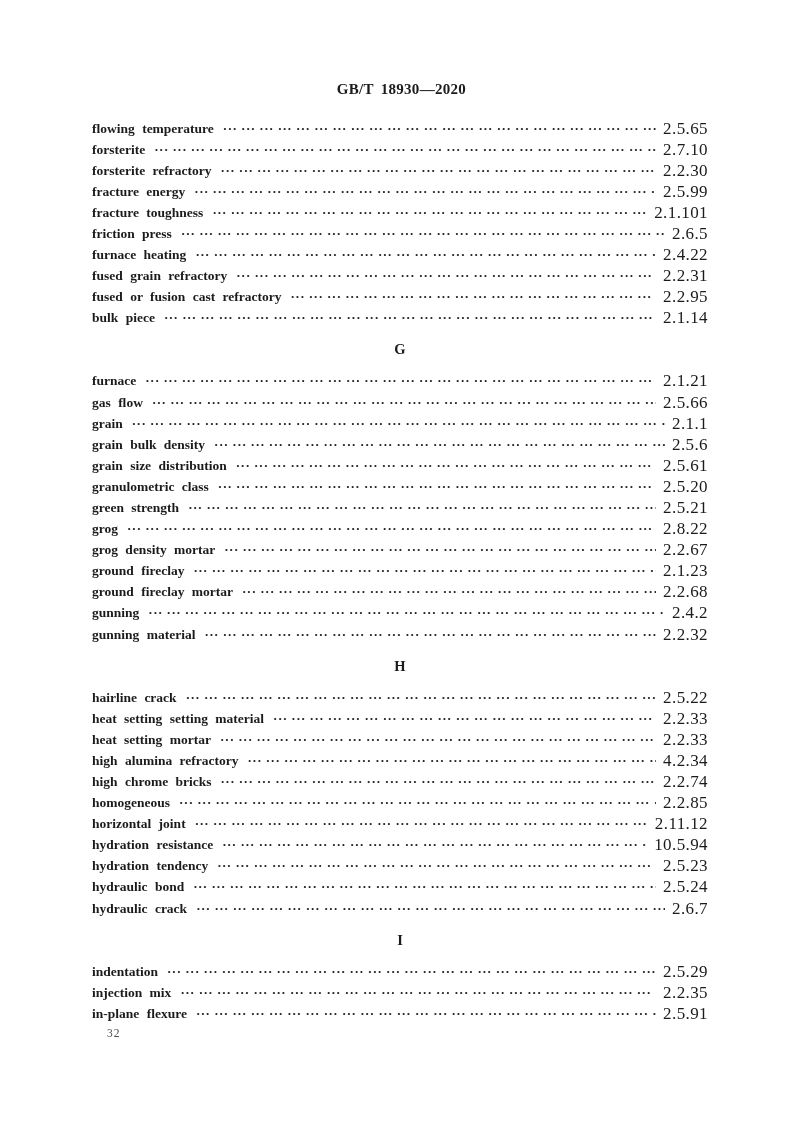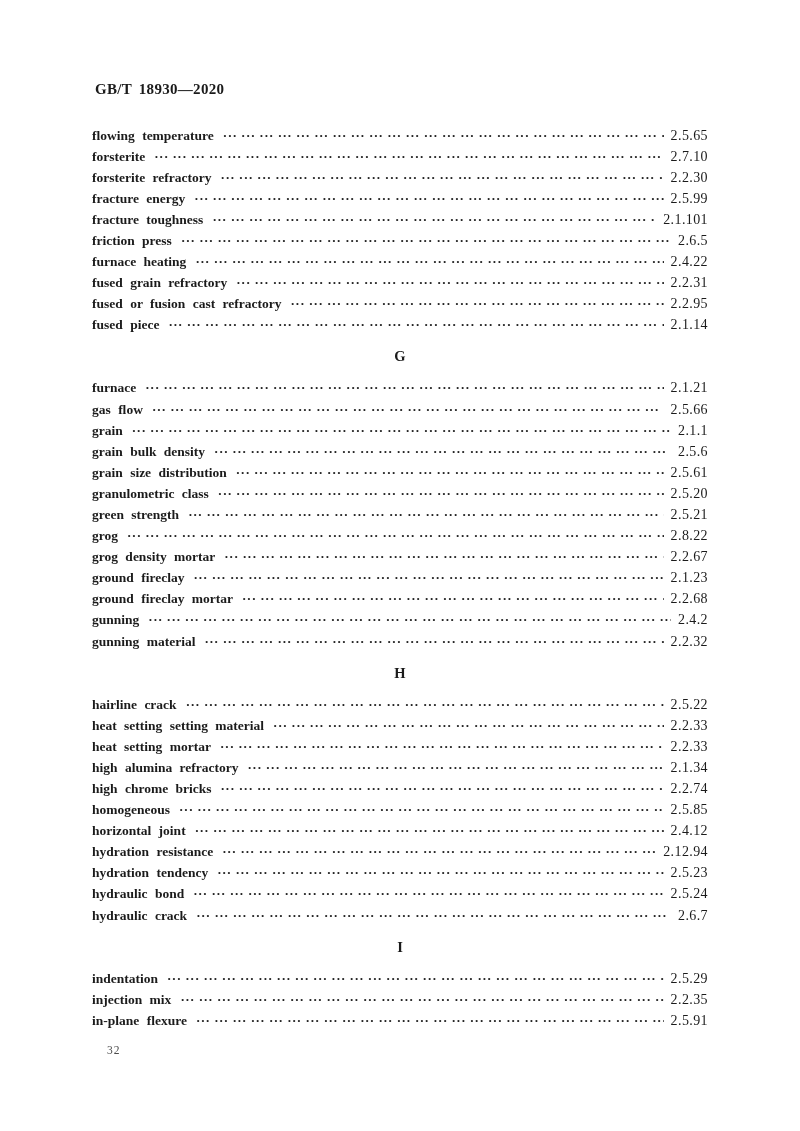--- a/index.html
+++ b/index.html
@@ -22,23 +22,24 @@
     padding: 80px 92px 0 92px;
   }
   .header {
     font-size: 15px;
     font-weight: bold;
     letter-spacing: 0.3px;
     word-spacing: 3px;
     height: 18px;
     line-height: 18px;
     margin-left: 3px;
+    text-align: center;
   }
   .index {
-    margin-top: 27px;
+    margin-top: 20px;
   }
   .row {
     display: flex;
     align-items: center;
     height: 21.1px;
     font-size: 13.5px;
   }
   .term {
     font-weight: bold;
     word-spacing: 4px;
@@ -50,34 +51,34 @@
     overflow: hidden;
     white-space: nowrap;
     margin: 0 7px 0 9px;
     font-size: 13px;
     font-weight: bold;
     letter-spacing: 0.5px;
     color: #222;
   }
   .ref {
     flex: 0 0 auto;
-    font-size: 14px;
+    font-size: 17px;
     letter-spacing: 0.4px;
     white-space: nowrap;
   }
   .section-letter {
     height: 21.1px;
     line-height: 21.1px;
     margin: 10.45px 0;
     text-align: center;
     font-size: 14.5px;
     font-weight: bold;
   }
   .footer {
-    margin-top: 13px;
+    margin-top: 3px;
     padding-left: 15px;
     font-size: 11.5px;
     color: #4a4a4a;
     letter-spacing: 1px;
   }
 </style>
 </head>
 <body>
 
 <div class="page">
@@ -123,21 +124,21 @@
         <span class="term">fused grain refractory</span>
         <span class="leader">··· ··· ··· ··· ··· ··· ··· ··· ··· ··· ··· ··· ··· ··· ··· ··· ··· ··· ··· ··· ··· ··· ··· ··· ··· ··· ··· ··· ··· ··· ··· ··· ··· ··· ··· ··· ··· ··· ··· ··· ··· ··· ··· ··· ··· ··· ··· ··· ··· ··· ··· ··· ··· ··· ··· ··· ··· ··· ··· ··· </span>
         <span class="ref">2.2.31</span>
       </div>
       <div class="row">
         <span class="term">fused or fusion cast refractory</span>
         <span class="leader">··· ··· ··· ··· ··· ··· ··· ··· ··· ··· ··· ··· ··· ··· ··· ··· ··· ··· ··· ··· ··· ··· ··· ··· ··· ··· ··· ··· ··· ··· ··· ··· ··· ··· ··· ··· ··· ··· ··· ··· ··· ··· ··· ··· ··· ··· ··· ··· ··· ··· ··· ··· ··· ··· ··· ··· ··· ··· ··· ··· </span>
         <span class="ref">2.2.95</span>
       </div>
       <div class="row">
-        <span class="term">fused piece</span>
+        <span class="term">bulk piece</span>
         <span class="leader">··· ··· ··· ··· ··· ··· ··· ··· ··· ··· ··· ··· ··· ··· ··· ··· ··· ··· ··· ··· ··· ··· ··· ··· ··· ··· ··· ··· ··· ··· ··· ··· ··· ··· ··· ··· ··· ··· ··· ··· ··· ··· ··· ··· ··· ··· ··· ··· ··· ··· ··· ··· ··· ··· ··· ··· ··· ··· ··· ··· </span>
         <span class="ref">2.1.14</span>
       </div>
       <div class="section-letter">G</div>
       <div class="row">
         <span class="term">furnace</span>
         <span class="leader">··· ··· ··· ··· ··· ··· ··· ··· ··· ··· ··· ··· ··· ··· ··· ··· ··· ··· ··· ··· ··· ··· ··· ··· ··· ··· ··· ··· ··· ··· ··· ··· ··· ··· ··· ··· ··· ··· ··· ··· ··· ··· ··· ··· ··· ··· ··· ··· ··· ··· ··· ··· ··· ··· ··· ··· ··· ··· ··· ··· </span>
         <span class="ref">2.1.21</span>
       </div>
       <div class="row">
@@ -212,41 +213,41 @@
         <span class="ref">2.2.33</span>
       </div>
       <div class="row">
         <span class="term">heat setting mortar</span>
         <span class="leader">··· ··· ··· ··· ··· ··· ··· ··· ··· ··· ··· ··· ··· ··· ··· ··· ··· ··· ··· ··· ··· ··· ··· ··· ··· ··· ··· ··· ··· ··· ··· ··· ··· ··· ··· ··· ··· ··· ··· ··· ··· ··· ··· ··· ··· ··· ··· ··· ··· ··· ··· ··· ··· ··· ··· ··· ··· ··· ··· ··· </span>
         <span class="ref">2.2.33</span>
       </div>
       <div class="row">
         <span class="term">high alumina refractory</span>
         <span class="leader">··· ··· ··· ··· ··· ··· ··· ··· ··· ··· ··· ··· ··· ··· ··· ··· ··· ··· ··· ··· ··· ··· ··· ··· ··· ··· ··· ··· ··· ··· ··· ··· ··· ··· ··· ··· ··· ··· ··· ··· ··· ··· ··· ··· ··· ··· ··· ··· ··· ··· ··· ··· ··· ··· ··· ··· ··· ··· ··· ··· </span>
-        <span class="ref">2.1.34</span>
+        <span class="ref">4.2.34</span>
       </div>
       <div class="row">
         <span class="term">high chrome bricks</span>
         <span class="leader">··· ··· ··· ··· ··· ··· ··· ··· ··· ··· ··· ··· ··· ··· ··· ··· ··· ··· ··· ··· ··· ··· ··· ··· ··· ··· ··· ··· ··· ··· ··· ··· ··· ··· ··· ··· ··· ··· ··· ··· ··· ··· ··· ··· ··· ··· ··· ··· ··· ··· ··· ··· ··· ··· ··· ··· ··· ··· ··· ··· </span>
         <span class="ref">2.2.74</span>
       </div>
       <div class="row">
         <span class="term">homogeneous</span>
         <span class="leader">··· ··· ··· ··· ··· ··· ··· ··· ··· ··· ··· ··· ··· ··· ··· ··· ··· ··· ··· ··· ··· ··· ··· ··· ··· ··· ··· ··· ··· ··· ··· ··· ··· ··· ··· ··· ··· ··· ··· ··· ··· ··· ··· ··· ··· ··· ··· ··· ··· ··· ··· ··· ··· ··· ··· ··· ··· ··· ··· ··· </span>
-        <span class="ref">2.5.85</span>
+        <span class="ref">2.2.85</span>
       </div>
       <div class="row">
         <span class="term">horizontal joint</span>
         <span class="leader">··· ··· ··· ··· ··· ··· ··· ··· ··· ··· ··· ··· ··· ··· ··· ··· ··· ··· ··· ··· ··· ··· ··· ··· ··· ··· ··· ··· ··· ··· ··· ··· ··· ··· ··· ··· ··· ··· ··· ··· ··· ··· ··· ··· ··· ··· ··· ··· ··· ··· ··· ··· ··· ··· ··· ··· ··· ··· ··· ··· </span>
-        <span class="ref">2.4.12</span>
+        <span class="ref">2.11.12</span>
       </div>
       <div class="row">
         <span class="term">hydration resistance</span>
         <span class="leader">··· ··· ··· ··· ··· ··· ··· ··· ··· ··· ··· ··· ··· ··· ··· ··· ··· ··· ··· ··· ··· ··· ··· ··· ··· ··· ··· ··· ··· ··· ··· ··· ··· ··· ··· ··· ··· ··· ··· ··· ··· ··· ··· ··· ··· ··· ··· ··· ··· ··· ··· ··· ··· ··· ··· ··· ··· ··· ··· ··· </span>
-        <span class="ref">2.12.94</span>
+        <span class="ref">10.5.94</span>
       </div>
       <div class="row">
         <span class="term">hydration tendency</span>
         <span class="leader">··· ··· ··· ··· ··· ··· ··· ··· ··· ··· ··· ··· ··· ··· ··· ··· ··· ··· ··· ··· ··· ··· ··· ··· ··· ··· ··· ··· ··· ··· ··· ··· ··· ··· ··· ··· ··· ··· ··· ··· ··· ··· ··· ··· ··· ··· ··· ··· ··· ··· ··· ··· ··· ··· ··· ··· ··· ··· ··· ··· </span>
         <span class="ref">2.5.23</span>
       </div>
       <div class="row">
         <span class="term">hydraulic bond</span>
         <span class="leader">··· ··· ··· ··· ··· ··· ··· ··· ··· ··· ··· ··· ··· ··· ··· ··· ··· ··· ··· ··· ··· ··· ··· ··· ··· ··· ··· ··· ··· ··· ··· ··· ··· ··· ··· ··· ··· ··· ··· ··· ··· ··· ··· ··· ··· ··· ··· ··· ··· ··· ··· ··· ··· ··· ··· ··· ··· ··· ··· ··· </span>
         <span class="ref">2.5.24</span>

